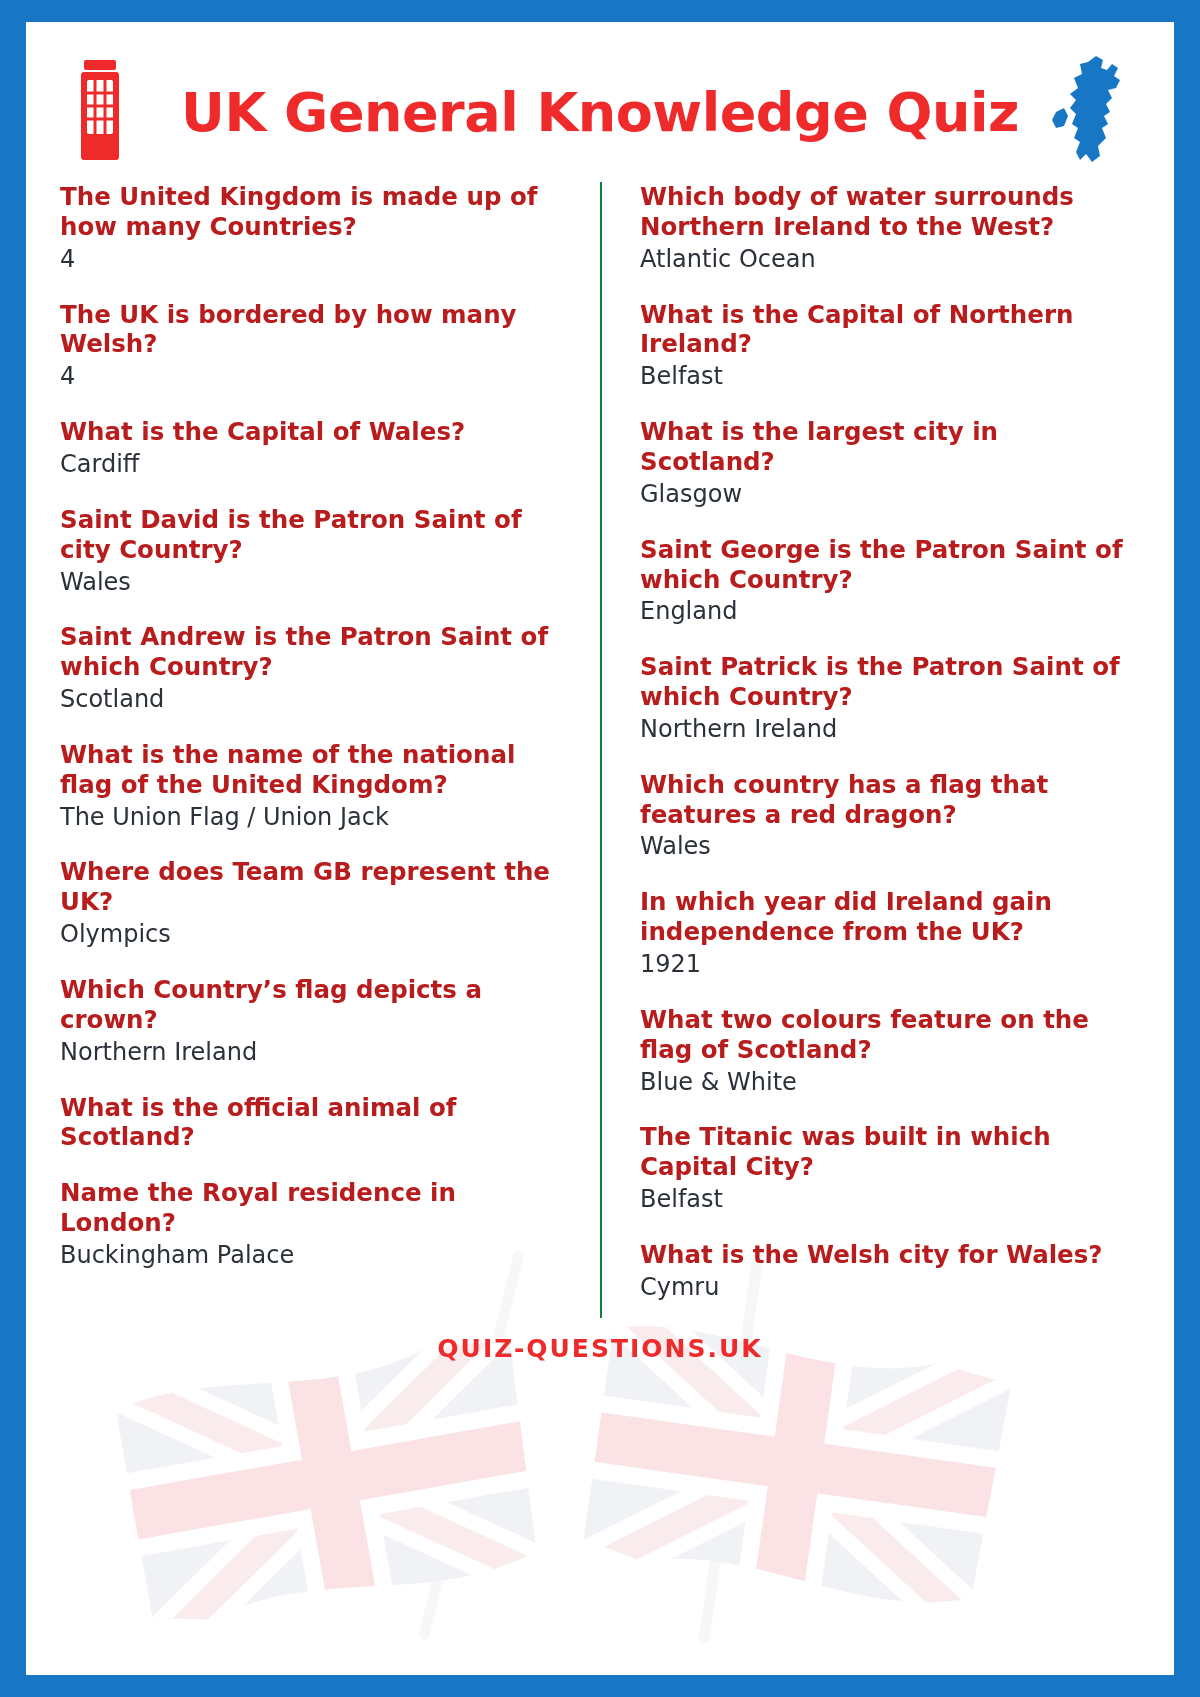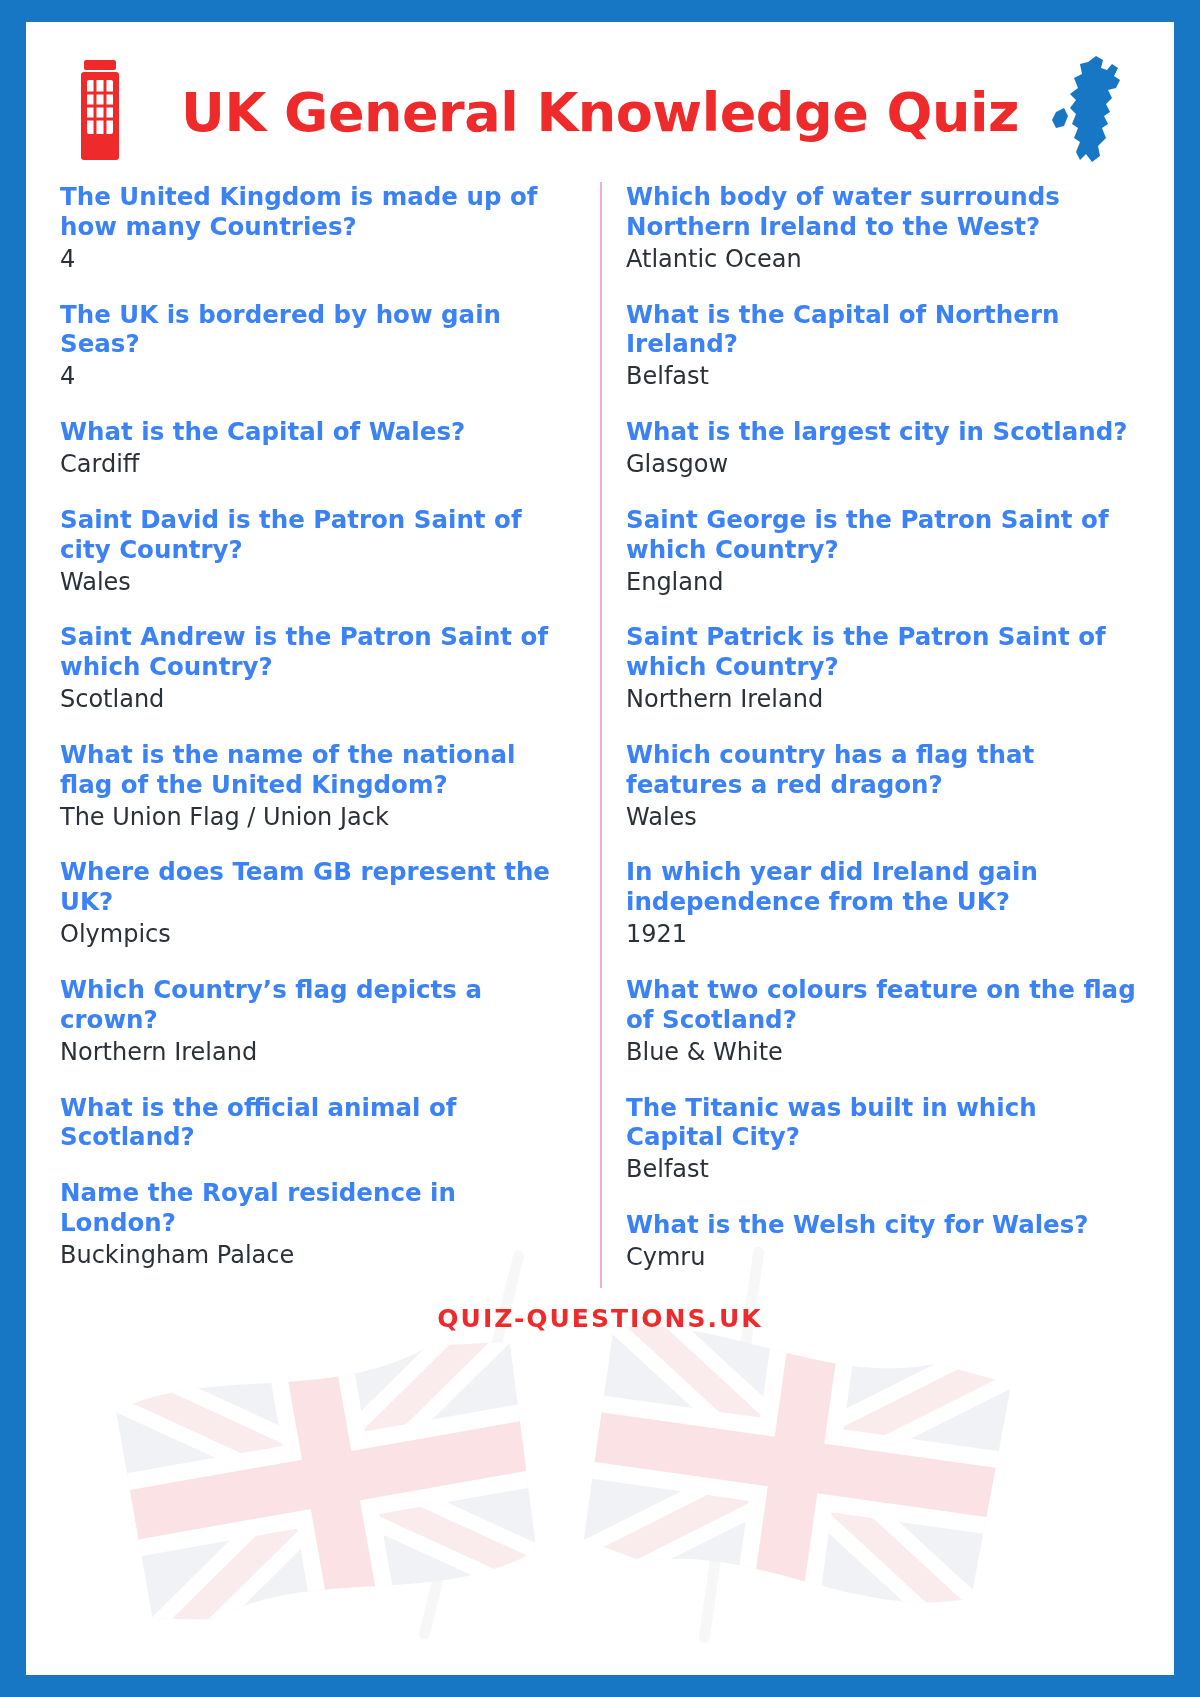--- a/index.html
+++ b/index.html
@@ -97,31 +97,31 @@
     display: flex;
     z-index: 2;
     margin-top: 6px;
   }
   .col {
     width: 50%;
     box-sizing: border-box;
   }
   .col-left { padding-right: 30px; }
   .col-right {
-    padding-left: 24px;
-    border-left: 2px solid #f9a8d4;
+    padding-left: 38px;
+    border-left: 2px solid #15803d;
   }
   .qa {
     margin-bottom: 26px;
   }
   .qa:last-child { margin-bottom: 16px; }
   .q {
     font-size: 24.5px;
     font-weight: bold;
-    color: #3b82f6;
+    color: #b91c1c;
     line-height: 1.22;
     font-family: "DejaVu Sans", sans-serif;
   }
   .a {
     font-size: 24px;
     color: #2b3138;
     line-height: 1.2;
     margin-top: 3px;
     font-family: "DejaVu Sans", sans-serif;
   }
@@ -200,21 +200,21 @@
       </svg>
     </div>
 
     <div class="columns">
       <div class="col col-left">
         <div class="qa">
           <div class="q">The United Kingdom is made up of how many Countries?</div>
           <div class="a">4</div>
         </div>
         <div class="qa">
-          <div class="q">The UK is bordered by how gain Seas?</div>
+          <div class="q">The UK is bordered by how many Welsh?</div>
           <div class="a">4</div>
         </div>
         <div class="qa">
           <div class="q">What is the Capital of Wales?</div>
           <div class="a">Cardiff</div>
         </div>
         <div class="qa">
           <div class="q">Saint David is the Patron Saint of city Country?</div>
           <div class="a">Wales</div>
         </div>

